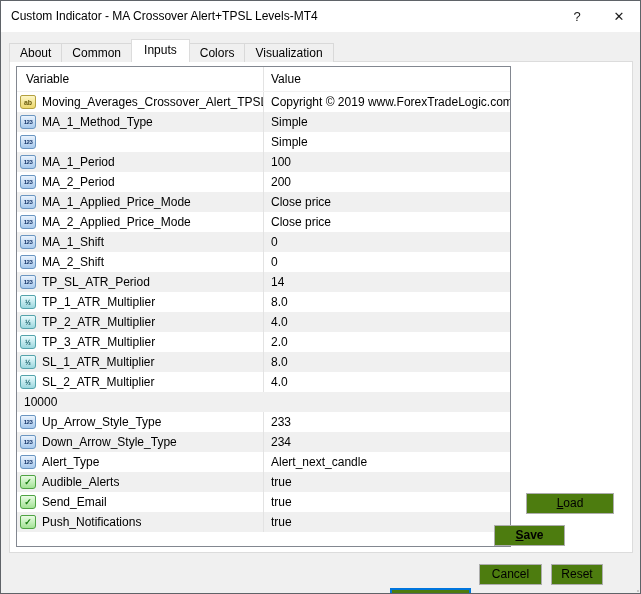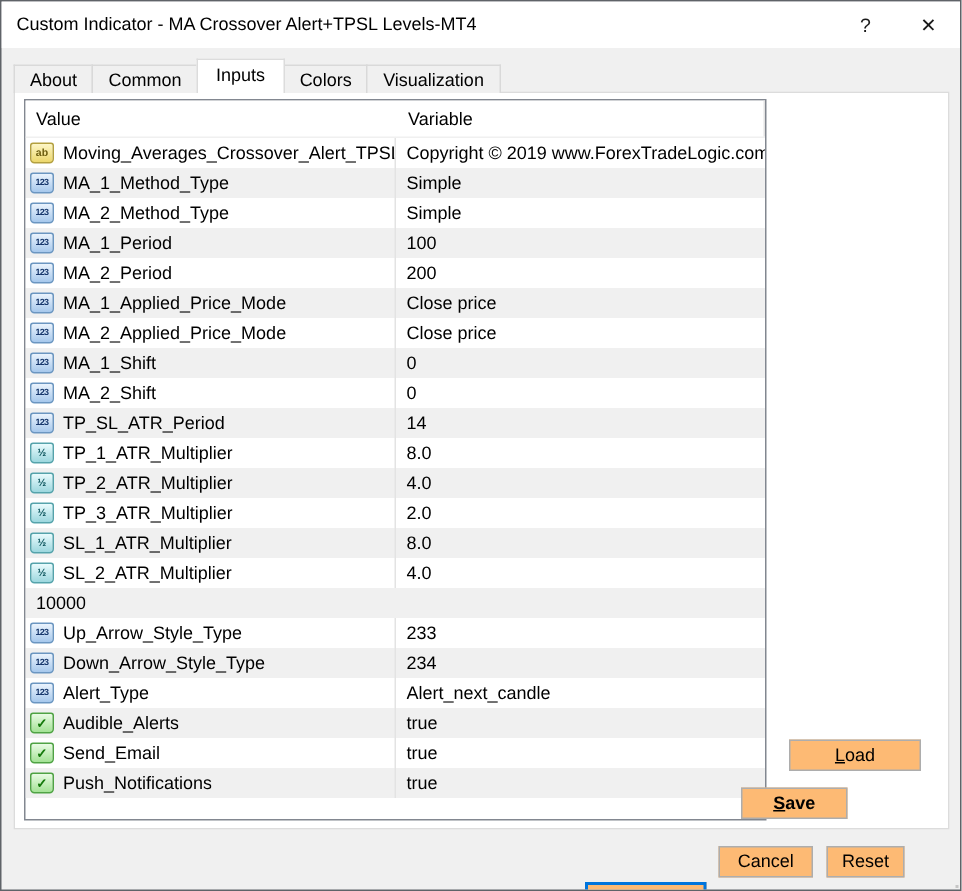--- a/index.html
+++ b/index.html
@@ -40,21 +40,21 @@
   .ticon { flex:0 0 16px; width:16px; height:14px; border-radius:2px 2px 3px 3px;
            display:flex; align-items:center; justify-content:center;
            font-weight:bold; font-size:7px; line-height:1; }
   .icon-string { background:linear-gradient(#fdf6c6,#ecd76c); border:1px solid #b3a040; color:#6b5c0e; }
   .icon-int    { background:linear-gradient(#eaf3fd,#a6c8ec); border:1px solid #6b96c1; color:#16366b;
                  font-size:6px; letter-spacing:-0.5px; }
   .icon-double { background:linear-gradient(#e9fbfd,#9cd7de); border:1px solid #55a3ab; color:#0b545c; }
   .icon-bool   { background:linear-gradient(#e9fbe4,#a3e295); border:1px solid #4fa344; color:#157a0c;
                  font-size:9px; }
   
-  .btn { position:absolute; background:#fdba74; border:1px solid #adadad; text-align:center;
+  .btn { position:absolute; background:#4d7c0f; border:1px solid #adadad; text-align:center;
          font-family:"Liberation Sans",sans-serif; font-size:12px; color:#000; cursor:default; }
   .btn-load { left:516px; top:431px; width:88px; height:21px; line-height:19px; }
   .btn-save { left:484px; top:463px; width:71px; height:21px; line-height:19px;font-weight:bold; }
   .mnemonic { display:block; width:100%; height:100%; }
   .mnemonic::first-letter { text-decoration:underline; }
   .btn-ok     { left:389px; top:561px; width:81px; height:24px; line-height:20px; border:2px solid #0075dd;margin-top:26px; }
   .btn-cancel { left:478px; top:563px; width:63px; height:21px; line-height:19px; }
   .btn-reset  { left:550px; top:563px; width:52px; height:21px; line-height:19px; }
   
   .grip { position:absolute; right:5px; bottom:5px; width:2px; height:2px; background:transparent;
@@ -81,22 +81,22 @@
     </div><div class="tab">
       <span>Colors</span>
     </div><div class="tab">
       <span>Visualization</span>
     </div></div>
 
   <div class="panel">
 
     <div class="ptable">
       <div class="thead">
+        <div class="th th-var">Variable</div>
         <div class="th th-val">Value</div>
-        <div class="th th-var">Variable</div>
       </div>
       <div id="table-body">
           <div class="row">
       <div class="cell-var">
         <span class="ticon icon-string">ab</span>
         <span class="varname">Moving_Averages_Crossover_Alert_TPSL_...</span>
       </div>
       <div class="cell-val">
         <span class="valtext">Copyright © 2019 www.ForexTradeLogic.com</span>
       </div>
@@ -106,21 +106,20 @@
         <span class="ticon icon-int">123</span>
         <span class="varname">MA_1_Method_Type</span>
       </div>
       <div class="cell-val">
         <span class="valtext">Simple</span>
       </div>
     </div>
           <div class="row">
       <div class="cell-var">
         <span class="ticon icon-int">123</span>
-        <span class="varname">MA_2_Method_Type</span>
       </div>
       <div class="cell-val">
         <span class="valtext">Simple</span>
       </div>
     </div>
           <div class="row alt">
       <div class="cell-var">
         <span class="ticon icon-int">123</span>
         <span class="varname">MA_1_Period</span>
       </div>

